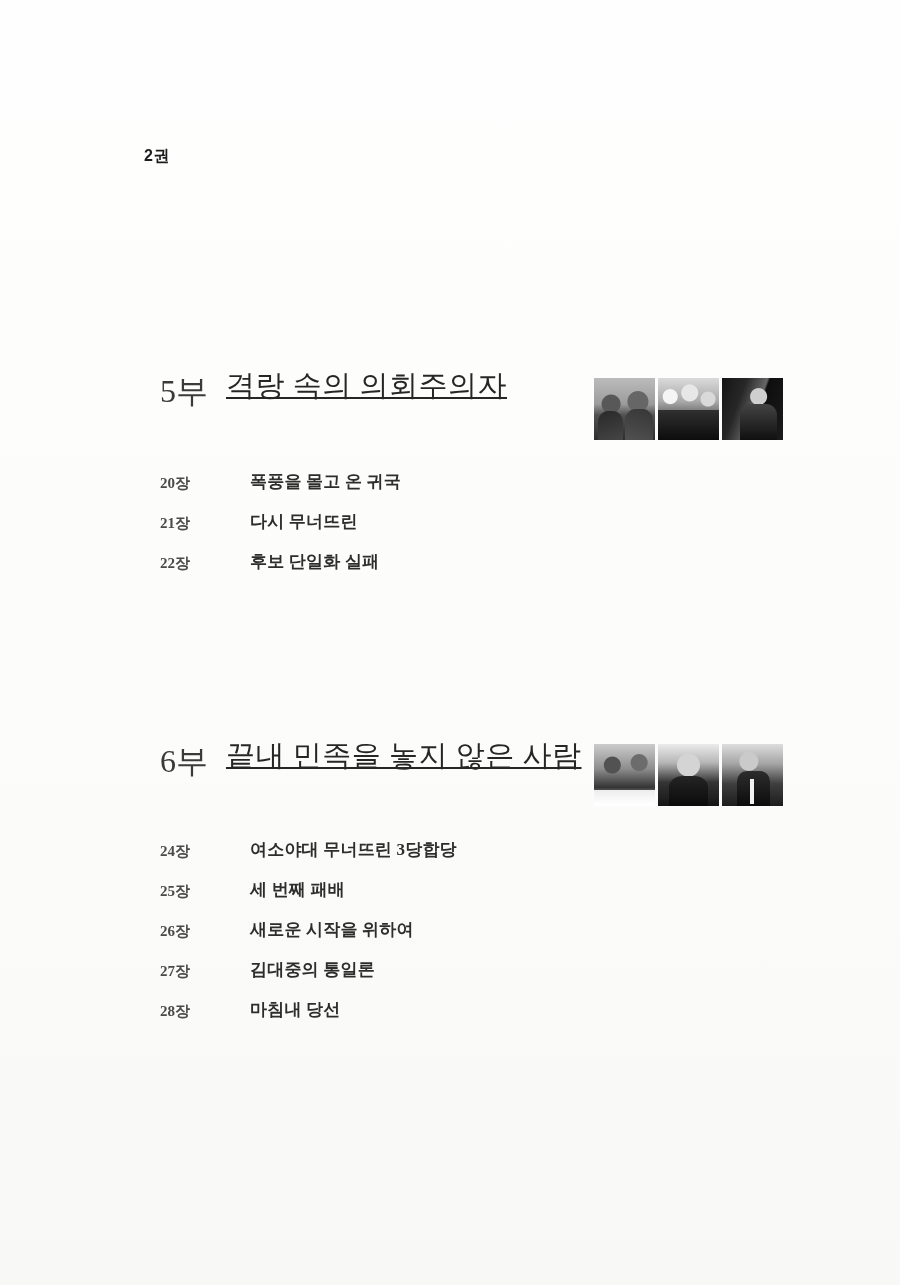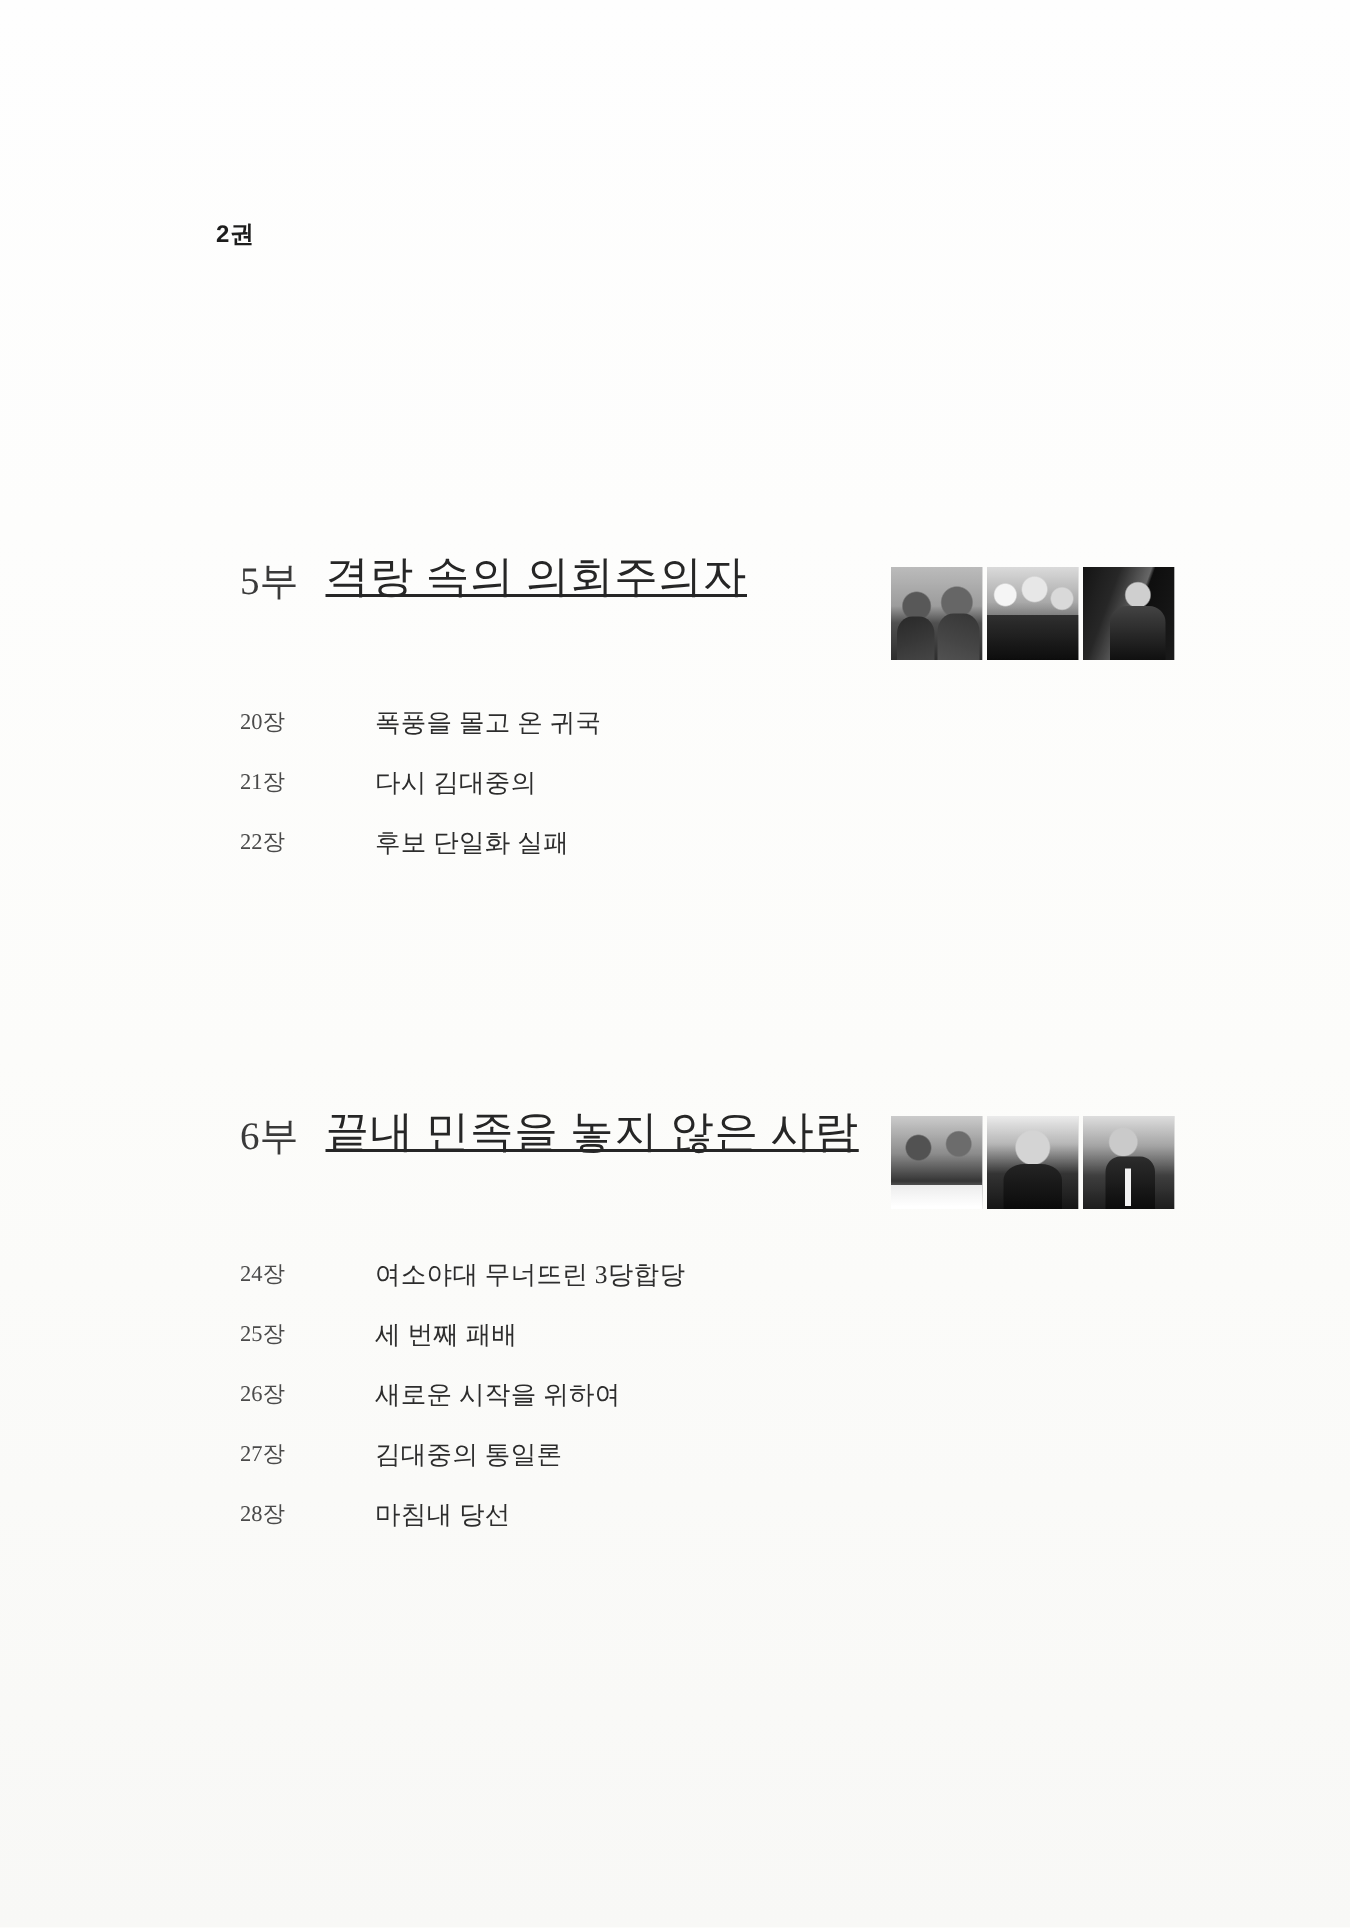--- a/index.html
+++ b/index.html
@@ -43,21 +43,21 @@
   }
   .part-block.part-5 { top: 368px; }
   .part-block.part-6 { top: 738px; }
 
   .part-heading {
     display: flex;
     align-items: flex-start;
     height: 62px;
   }
   .part-number {
-    font-size: 26px;
+    font-size: 32px;
     color: #3a3a3a;
     letter-spacing: 0px;
     line-height: 1.1;
     padding-top: 6px;
     white-space: nowrap;
   }
   .part-title {
     font-size: 29px;
     color: #262626;
     line-height: 1.1;
@@ -192,22 +192,23 @@
     background: #efece7;
     z-index: 2;
   }
 
   
   .chapter-list {
     margin-top: 40px;
   }
   .chapter-row {
     display: flex;
-    align-items: center;
+    align-items: flex-end;
     margin-bottom: 17px;
+    font-weight: bold;
   }
   .chapter-num {
     font-size: 15px;
     color: #4a4a4a;
     width: 44px;
     flex: 0 0 44px;
     white-space: nowrap;
   }
   .chapter-title {
     font-size: 17px;
@@ -243,21 +244,21 @@
       </div>
     </div>
 
     <div class="chapter-list">
       <div class="chapter-row">
         <span class="chapter-num">20장</span>
         <span class="chapter-title">폭풍을 몰고 온 귀국</span>
       </div>
       <div class="chapter-row">
         <span class="chapter-num">21장</span>
-        <span class="chapter-title">다시 김대중의</span>
+        <span class="chapter-title">다시 무너뜨린</span>
       </div>
       <div class="chapter-row">
         <span class="chapter-num">22장</span>
         <span class="chapter-title">후보 단일화 실패</span>
       </div>
     </div>
   </section>
 
   <section class="part-block part-6">
     <div class="part-heading">

